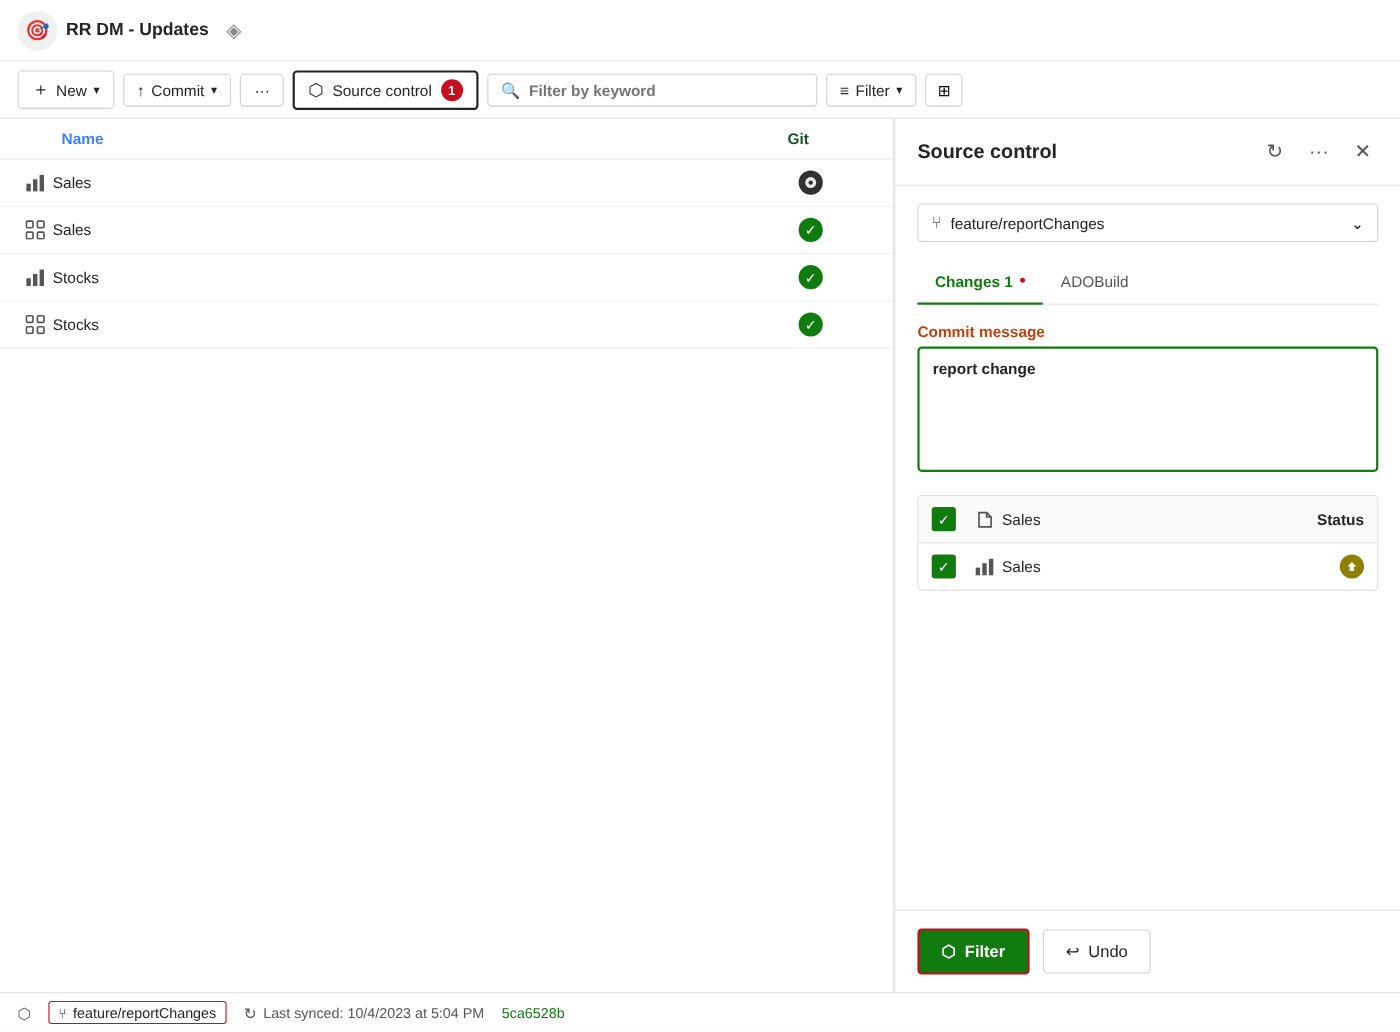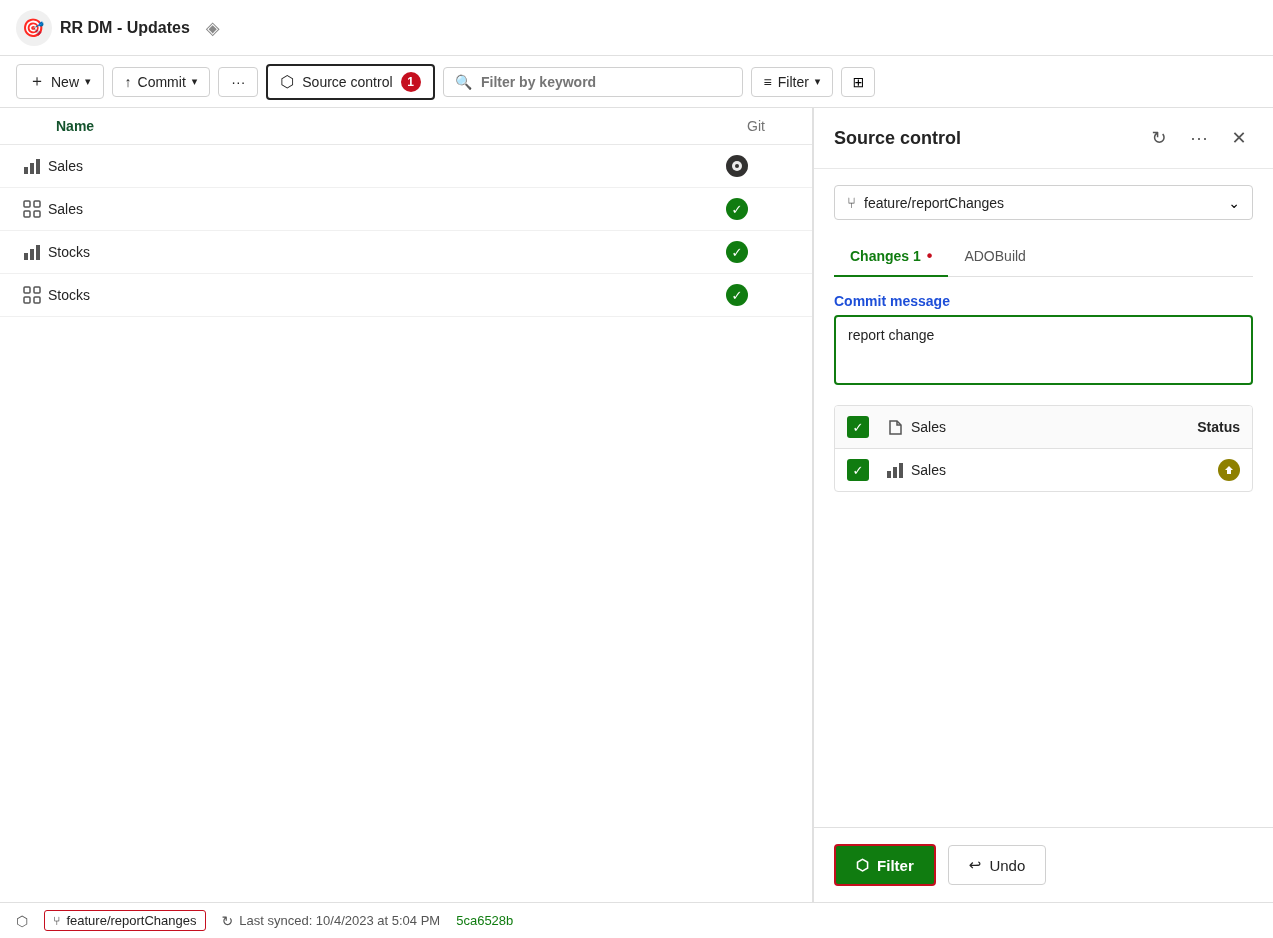--- a/index.html
+++ b/index.html
@@ -64,22 +64,22 @@
 
     
     .file-list-panel {
       flex: 1; background: #fff; overflow-y: auto;
       border-right: 1px solid #e0e0e0;
     }
     .file-list-header {
       display: flex; align-items: center; padding: 10px 16px;
       border-bottom: 1px solid #e8e8e8; background: #fff;
     }
-    .col-name { flex: 1; font-size: 14px; font-weight: 600; color: #14532d; }
-    .col-git { width: 80px; font-size: 14px; font-weight: 400; color: #737373; text-align: center; }
+    .col-name { flex: 1; font-size: 14px; font-weight: 600; color: #3b82f6; }
+    .col-git { width: 80px; font-size: 14px; font-weight: 700; color: #14532d; }
     .file-row {
       display: flex; align-items: center; padding: 10px 16px;
       border-bottom: 1px solid #f0f0f0; cursor: pointer;
     }
     .file-icon { width: 32px; display: flex; align-items: center; justify-content: center; color: #555; font-size: 16px; }
     .file-name { flex: 1; font-size: 14px; color: #242424; }
     .file-status { width: 80px; display: flex; align-items: center; justify-content: flex-start; padding-left: 10px; }
 
     
     .status-green-check {
@@ -121,25 +121,25 @@
     .sc-tabs { display: flex; gap: 0; border-bottom: 1px solid #e0e0e0; }
     .sc-tab {
       padding: 10px 16px; font-size: 14px; color: #555; cursor: pointer;
       display: flex; align-items: center; gap: 6px; border-bottom: 2px solid transparent;
       position: relative; bottom: -1px;
     }
     .sc-tab.active { color: #107c10; border-bottom: 2px solid #107c10; font-weight: 600; }
     .sc-tab-dot { color: #c50f1f; font-size: 16px; }
 
     
-    .commit-message-label { font-size: 14px; font-weight: 600; color: #1d4ed8; margin-bottom: 6px; }
+    .commit-message-label { font-size: 14px; font-weight: 600; color: #c2410c; margin-bottom: 6px; }
     .commit-message-textarea {
       width: 100%; border: 2px solid #107c10; border-radius: 4px;
       padding: 10px 12px; font-size: 14px; color: #242424; resize: none;
-      height: 70px; outline: none; font-family: inherit;
+      height: 114px; outline: none; font-family: inherit; font-weight: bold;
     }
 
     
     .changes-table { border: 1px solid #e0e0e0; border-radius: 4px; overflow: hidden; }
     .changes-header {
       display: flex; align-items: center; padding: 10px 12px;
       background: #fafafa; border-bottom: 1px solid #e0e0e0;
     }
     .changes-header-status { width: 80px; font-size: 14px; font-weight: 600; color: #242424; text-align: right; }
 

